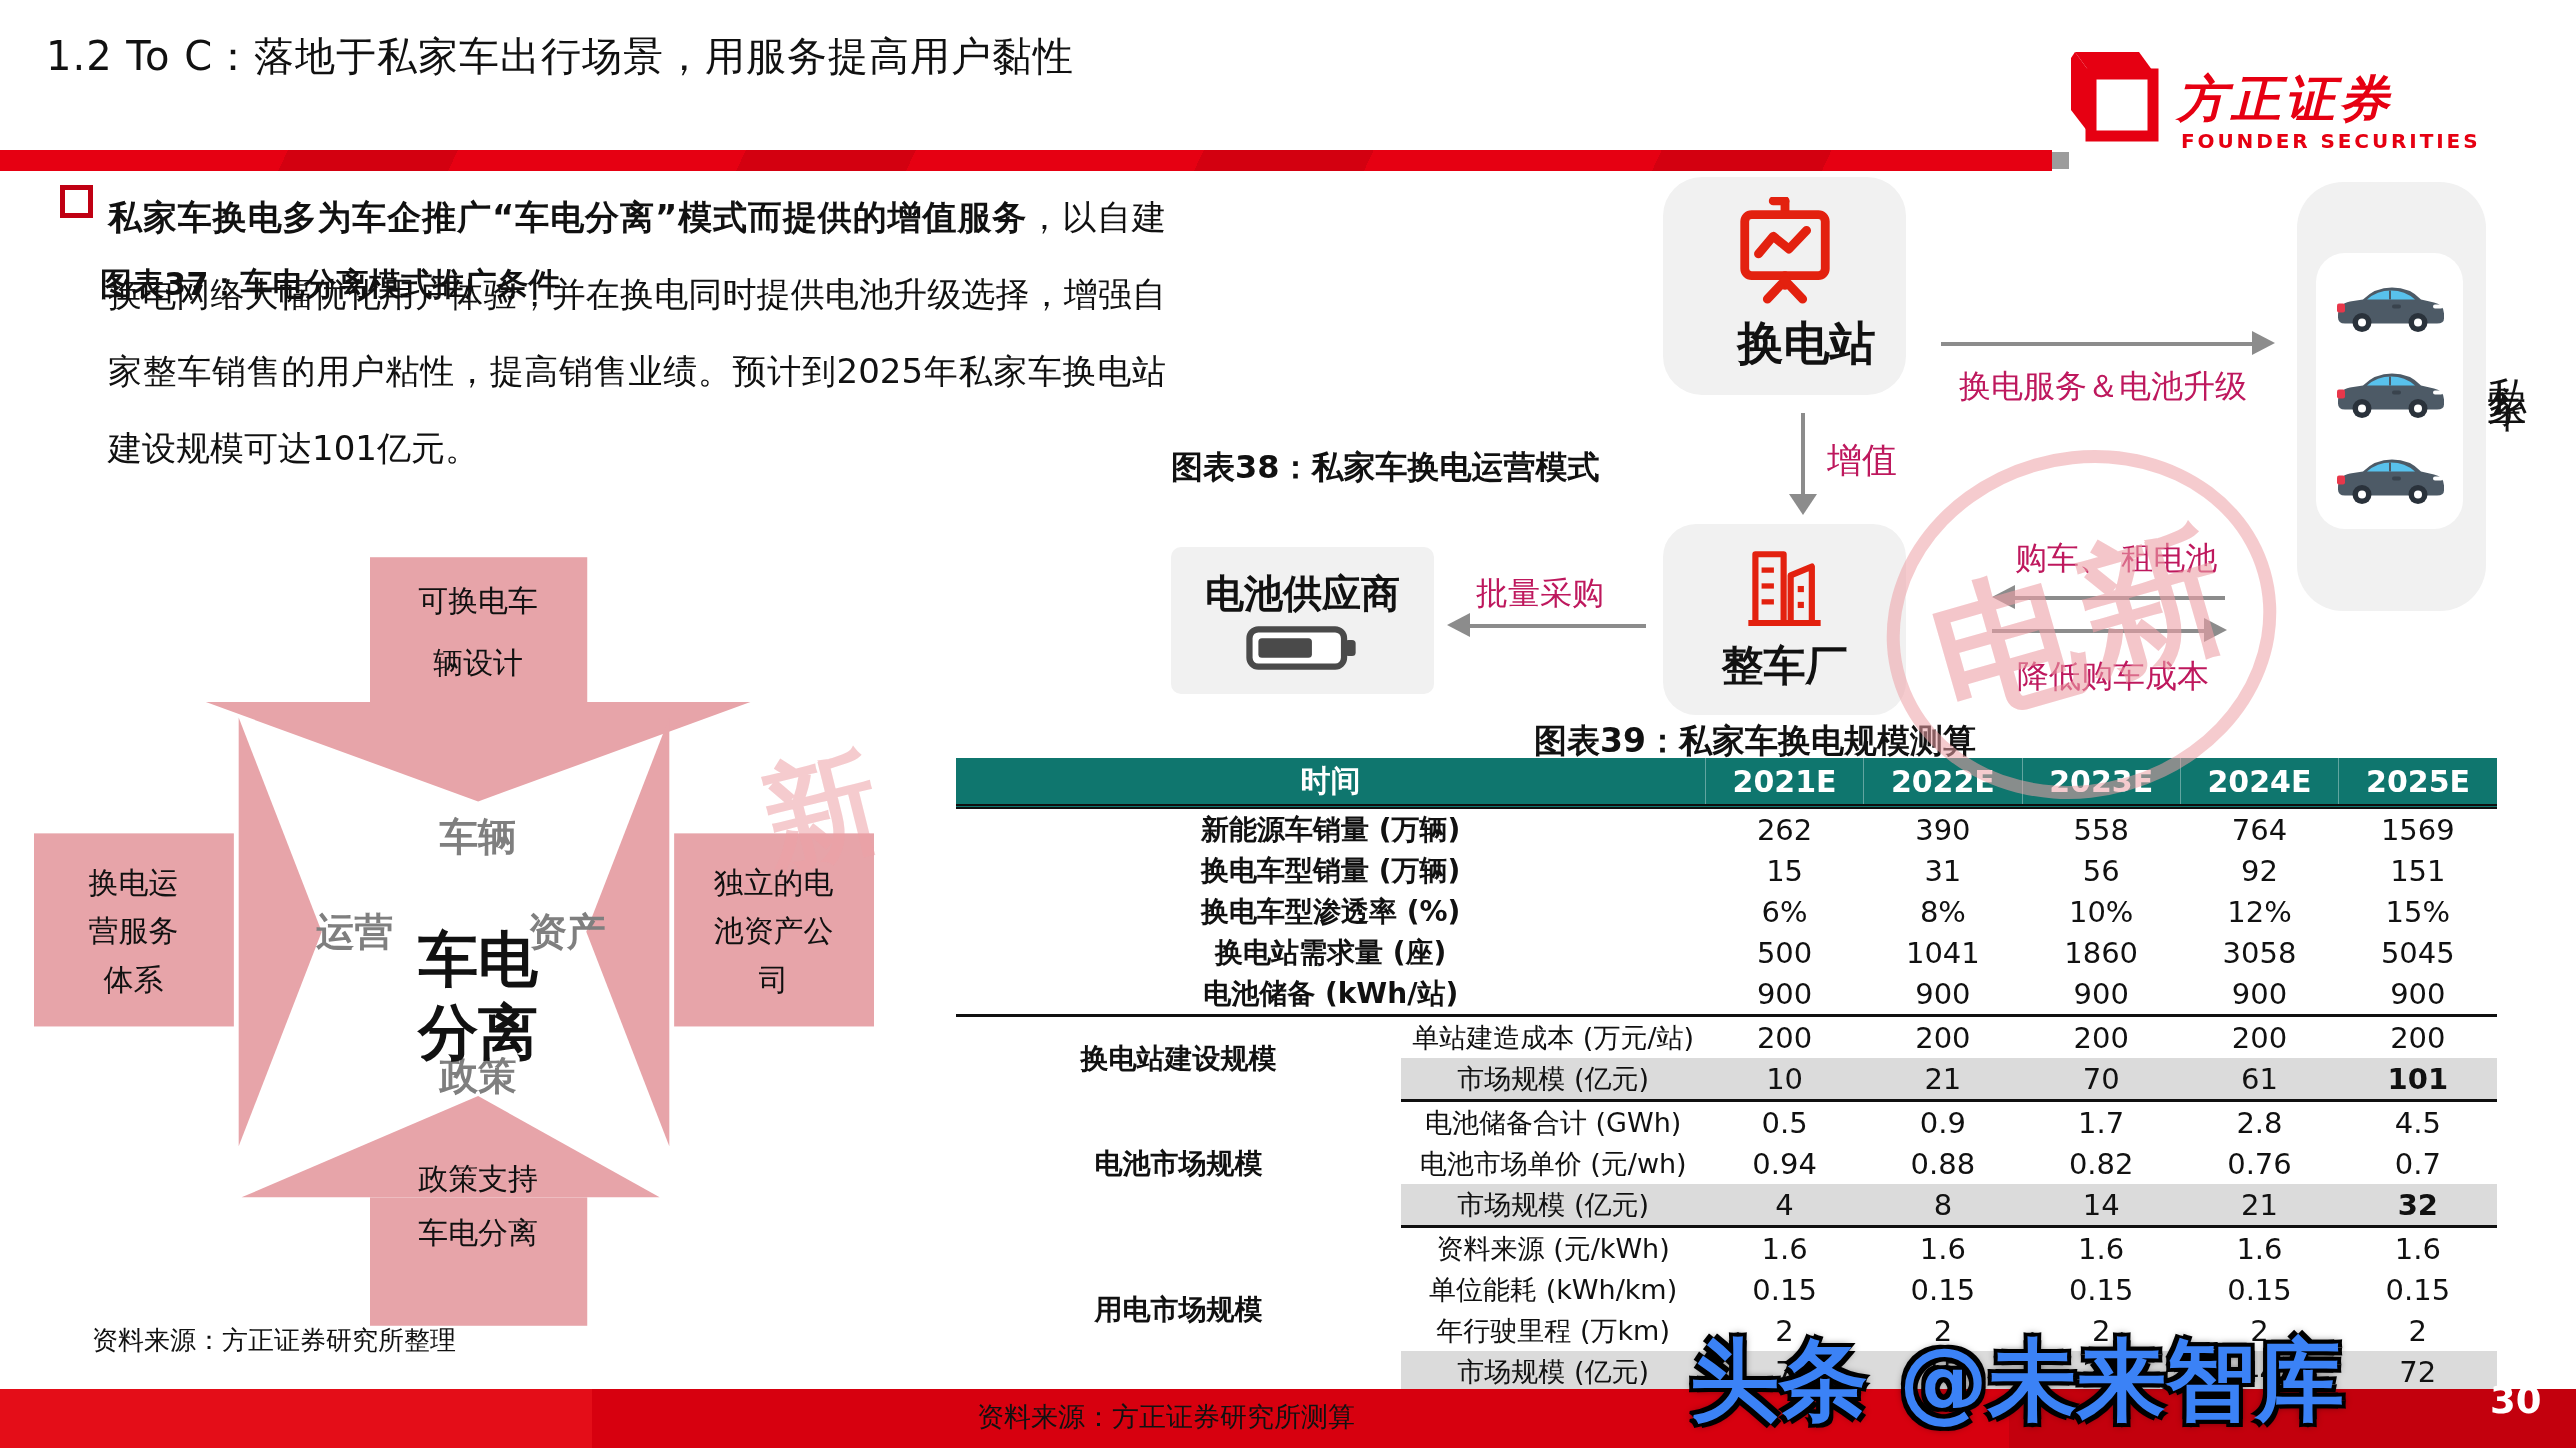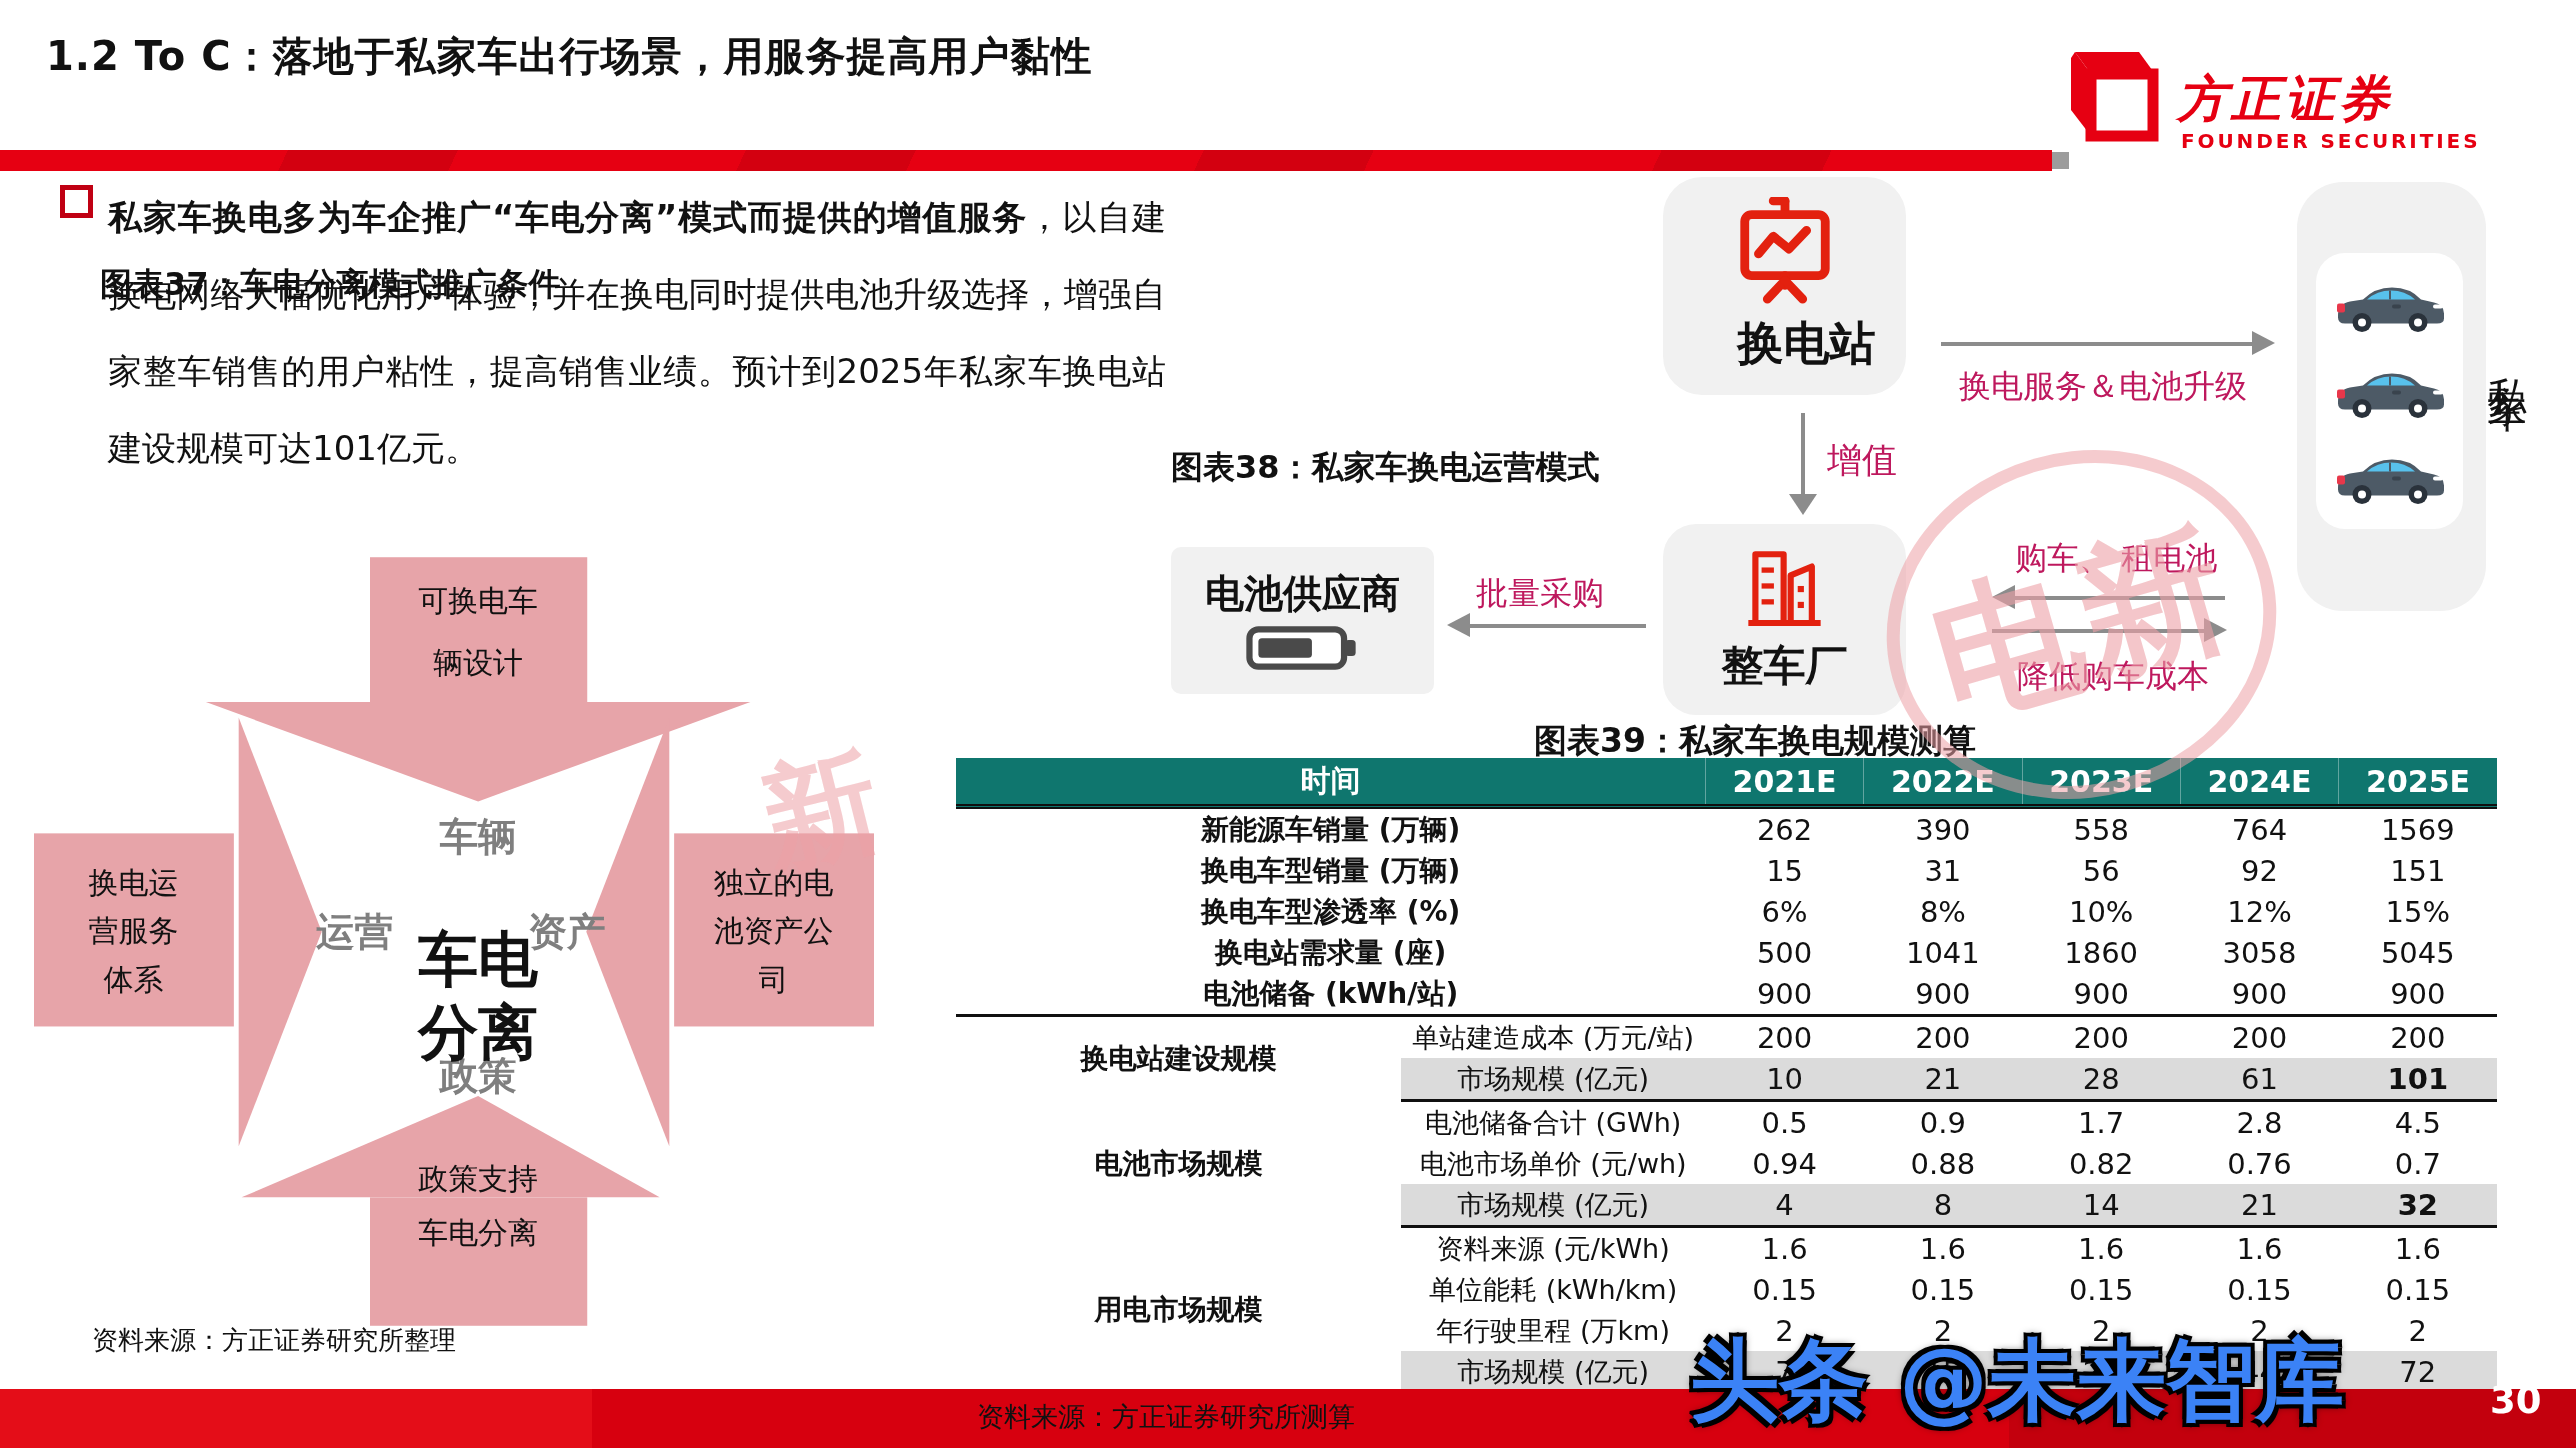--- a/index.html
+++ b/index.html
@@ -1,20 +1,20 @@
 <!DOCTYPE html>
 <html><head>
 <meta charset="utf-8">
 <style>
   html,body{margin:0;padding:0;background:#fff;}
   #page{position:relative;width:2576px;height:1449px;background:#fff;overflow:hidden;
         font-family:"DejaVu Sans",sans-serif;color:#111;}
   .abs{position:absolute;}
   
-  .page-title{left:46px;top:29px;font-size:40px;font-weight:bold;letter-spacing:1px;}
+  .page-title{left:46px;top:29px;font-size:40px;font-weight:normal;letter-spacing:1px;}
   .title-bar{left:0;top:150px;width:2052px;height:21px;
      background:repeating-linear-gradient(115deg,#E60012 0 261px,#D30010 261px 415px);}
   .title-bar-cap{left:2052px;top:152px;width:17.4px;height:17.4px;background:#9c9c9c;}
   .logo{left:2063px;top:44px;width:444px;height:116px;}
   .logo-cn{left:2177px;top:66px;font-size:50px;font-weight:bold;color:#E60012;letter-spacing:3.9px;font-style:italic;}
   .logo-en{left:2181px;top:129px;font-size:20px;font-weight:bold;color:#E60012;letter-spacing:2.9px;}
   
   .bullet-sq{left:60px;top:185px;width:23px;height:23px;border:5.8px solid #C00013;}
   .intro{left:108px;top:145px;width:1058px;font-size:34px;line-height:77px;text-align:justify;}
   .intro b{font-weight:bold;}
@@ -298,21 +298,21 @@
             <td class="">200</td>
             <td class="">200</td>
             <td class="">200</td>
             <td class="">200</td>
             <td class="">200</td>
           </tr>
           <tr class="hl sec-end">
             <td class="sublabel gray">市场规模 (亿元)</td>
             <td class="gray ">10</td>
             <td class="gray ">21</td>
-            <td class="gray ">28</td>
+            <td class="gray ">70</td>
             <td class="gray ">61</td>
             <td class="gray strong">101</td>
           </tr>
           <tr>
             <td rowspan="3" class="grouplabel">电池市场规模</td>
             <td class="sublabel">电池储备合计 (GWh)</td>
             <td class="">0.5</td>
             <td class="">0.9</td>
             <td class="">1.7</td>
             <td class="">2.8</td>

